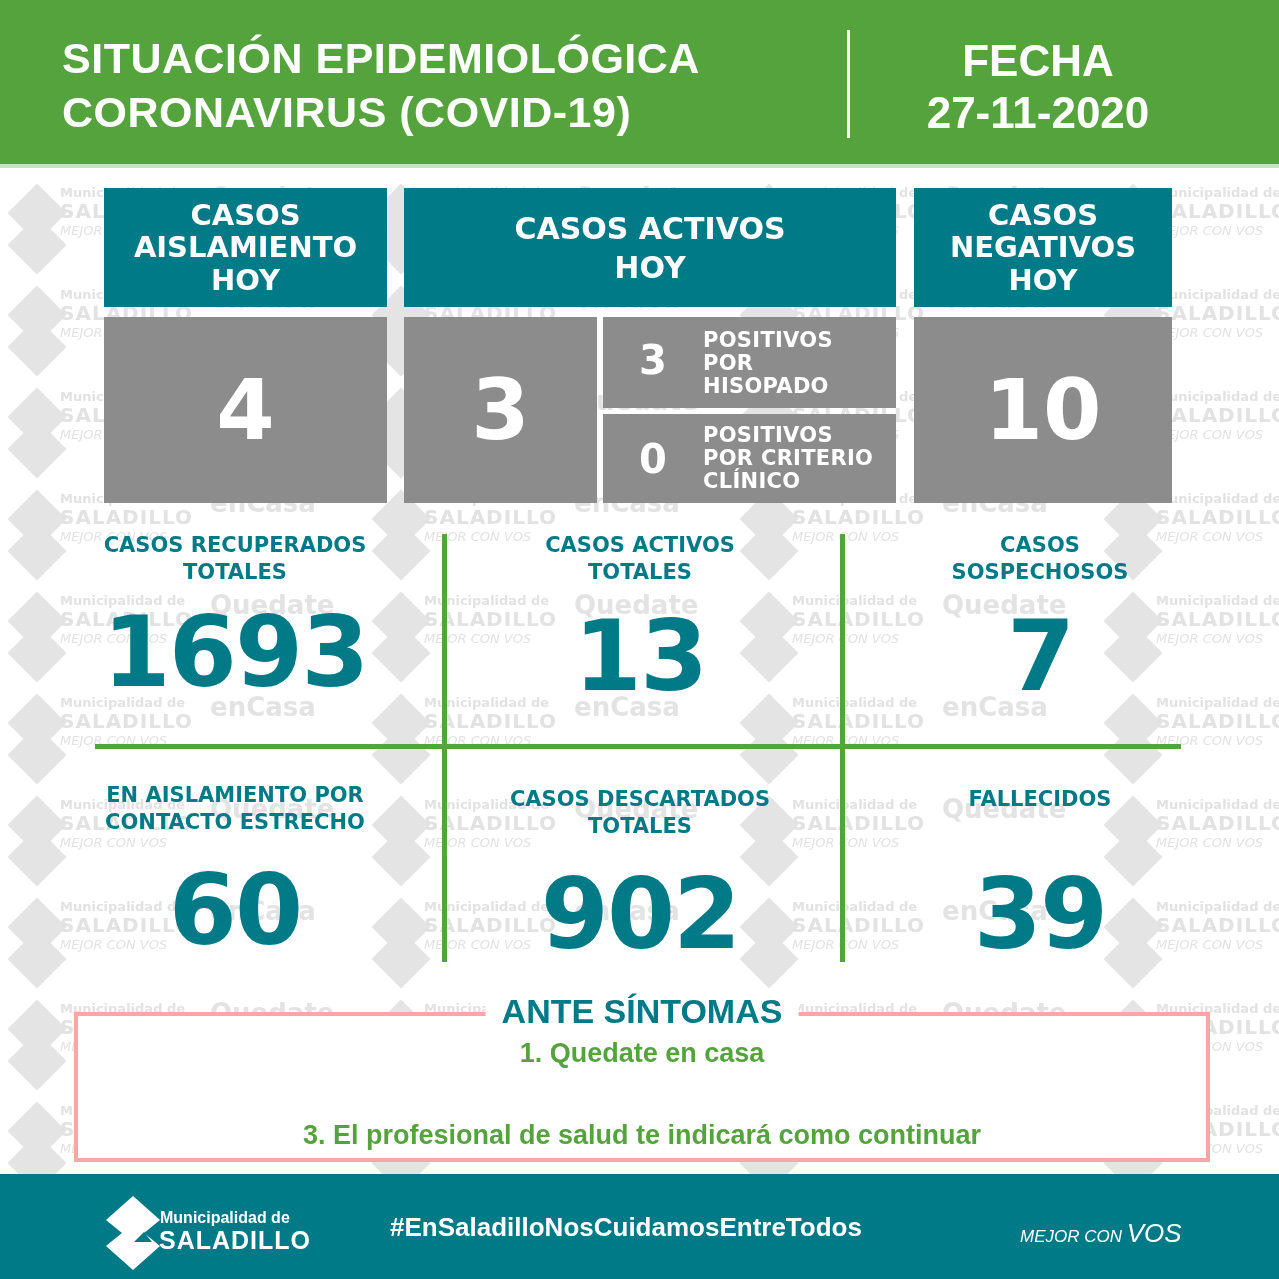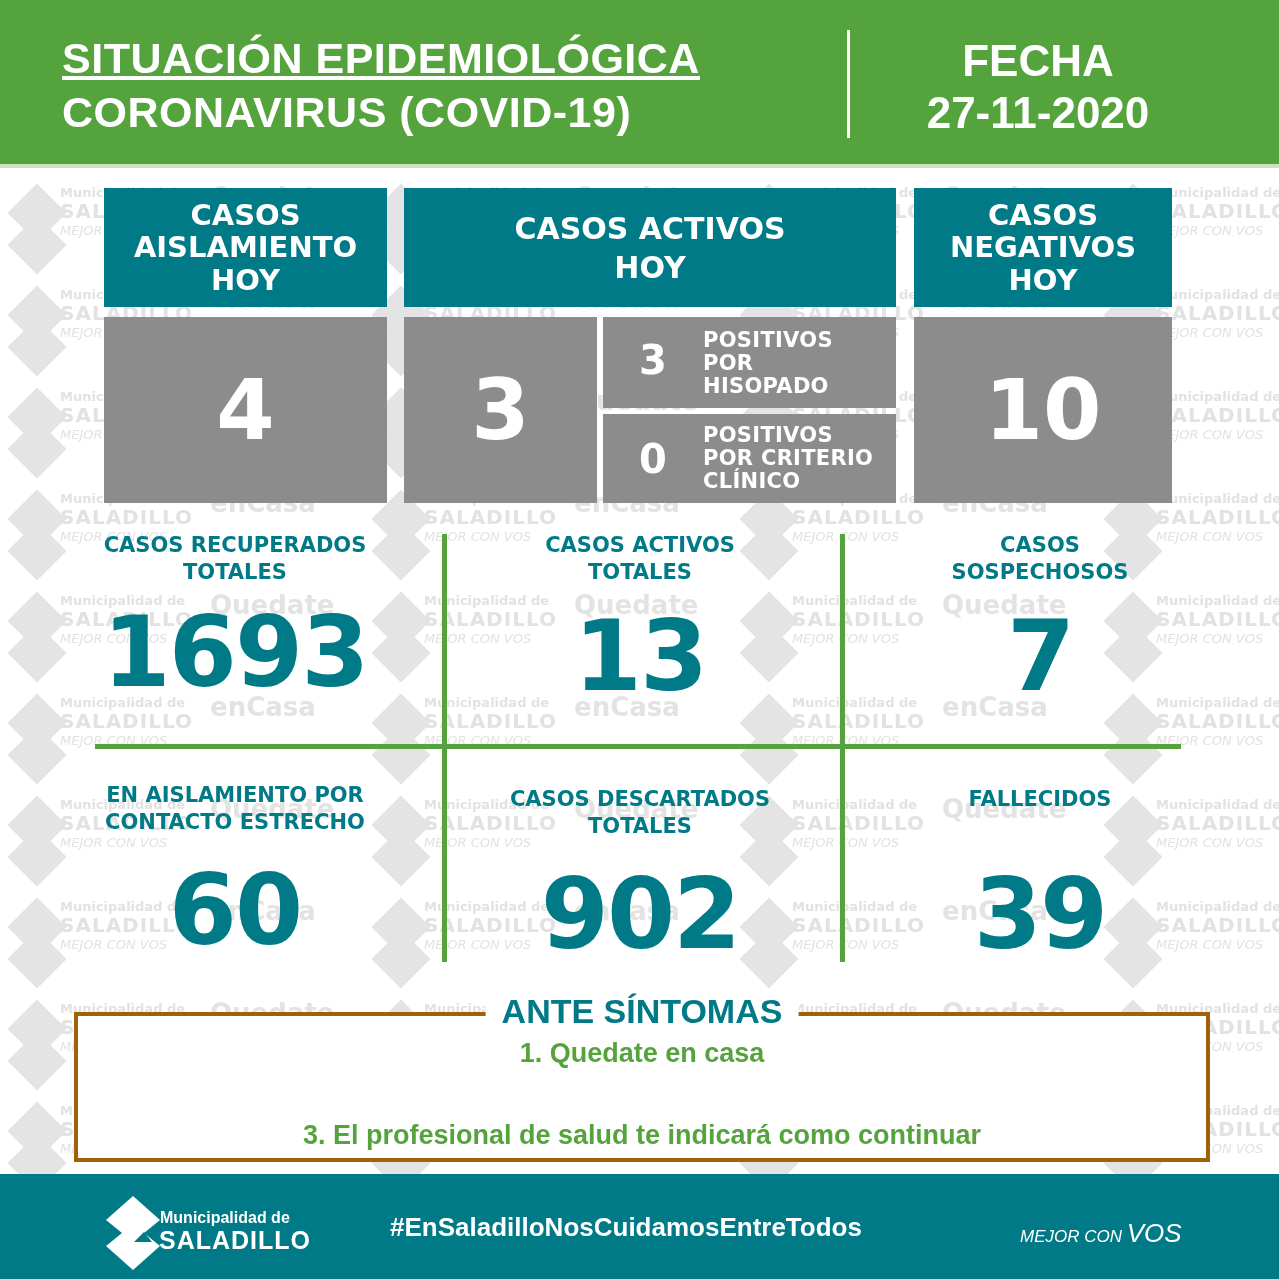--- a/index.html
+++ b/index.html
@@ -31,21 +31,21 @@
     position: absolute; left: 0; top: 0; width: 1279px; height: 168px;
     background: #55a33c; z-index: 2;
   }
   .header::after {
     content: ""; position: absolute; left: 0; right: 0; bottom: 0; height: 4px; background: #c9e2bf;
   }
   .h-title1, .h-title2 {
     position: absolute; left: 62px; color: #ffffff; font-family: "Liberation Sans", sans-serif;
     font-weight: bold; font-size: 43px; letter-spacing: 0.5px; white-space: nowrap;
   }
-  .h-title1 { top: 34px; text-decoration: underline; }
+  .h-title1 { top: 34px; }
   .h-title2 { top: 88px; }
   .h-title2 .light { font-weight: bold; }
   .h-divider { position: absolute; left: 847px; top: 30px; width: 3px; height: 108px; background: #ffffff; }
   .h-fecha-label, .h-fecha-value {
     position: absolute; left: 880px; width: 316px; text-align: center; color: #fff;
     font-family: "Liberation Sans", sans-serif; font-weight: bold; font-size: 44px;
   }
   .h-fecha-label { top: 36px; }
   .h-fecha-value { top: 88px; }
 
@@ -72,21 +72,21 @@
   
   .gline { position: absolute; background: #55a33c; z-index: 3; }
   .stat { position: absolute; z-index: 2; text-align: center; color: #007a86; font-family: "DejaVu Sans", sans-serif; }
   .stat-label { font-weight: bold; font-size: 21px; line-height: 1.3; }
   .stat-label span { display: block; }
   .stat-value { font-weight: bold; font-size: 98px; line-height: 1; letter-spacing: -2px; }
 
   
   .sym-box {
     position: absolute; left: 74px; top: 1012px; width: 1136px; height: 150px;
-    border: 4px solid #a16207; background: #ffffff; z-index: 2;
+    border: 4px solid #fca5a5; background: #ffffff; z-index: 2;
   }
   .sym-title {
     position: absolute; left: 50%; top: -24px; transform: translateX(-50%);
     background: #ffffff; padding: 0 16px; color: #007a86;
     font-family: "Liberation Sans", sans-serif; font-weight: bold; font-size: 34px; white-space: nowrap;
   }
   .sym-line {
     position: absolute; left: 0; width: 100%; text-align: center; color: #55a33c;
     font-family: "Liberation Sans", sans-serif; font-weight: bold; font-size: 27px; white-space: nowrap;
   }

